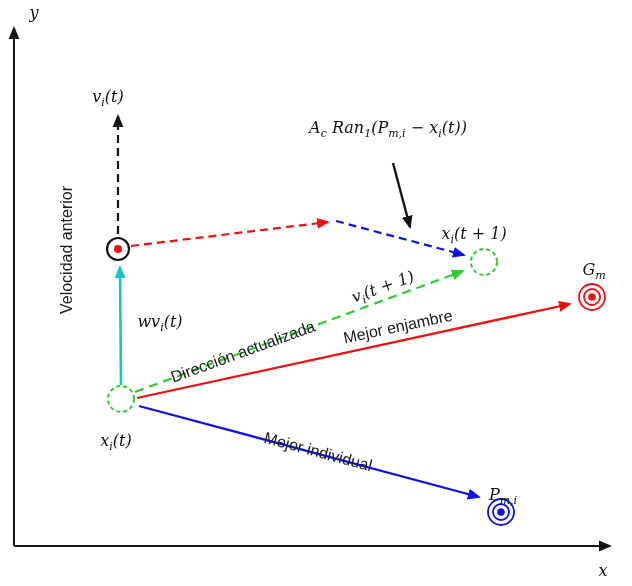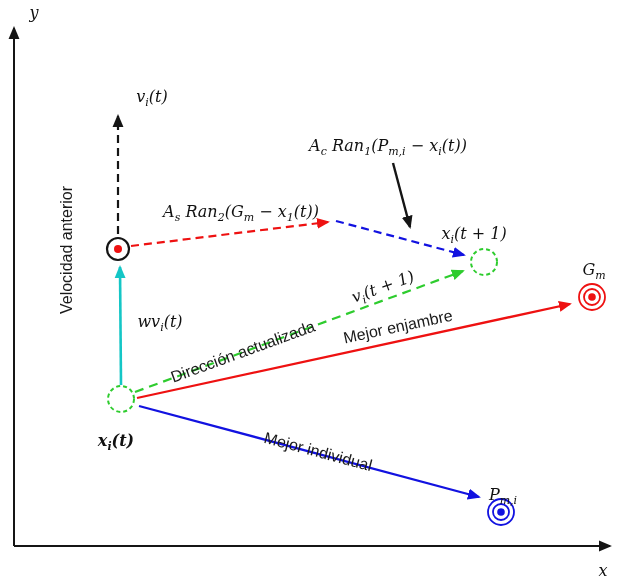--- a/index.html
+++ b/index.html
@@ -75,28 +75,27 @@
     <circle cx="592" cy="297" r="3.8" class="fl-red" stroke="none"></circle>
 
     <circle cx="501" cy="512" r="13" fill="#ffffff" class="sk-blue" stroke-width="1.8"></circle>
     <circle cx="501" cy="512" r="8" fill="none" class="sk-blue" stroke-width="1.8"></circle>
     <circle cx="501" cy="512" r="3.8" class="fl-blue" stroke="none"></circle>
   </svg>
 
   <div class="label math" style="left:34px;  top:13px;"><span>y</span></div>
   <div class="label math" style="left:603px; top:571px;"><span>x</span></div>
 
-  <div class="label math" style="left:108px; top:97px;margin-left:44px;"><span>v</span><sub>i</sub><span>(t)</span></div>
+  <div class="label math" style="left:108px; top:97px;"><span>v</span><sub>i</sub><span>(t)</span></div>
   <div class="label text" style="left:67px;  top:250px; transform:translate(-50%,-50%) rotate(-90deg);">Velocidad anterior</div>
 
   <div class="label math" style="left:160px; top:322px;"><span>wv</span><sub>i</sub><span>(t)</span></div>
-  <div class="label math" style="left:241px; top:212px;"><span>A</span><sub>s</sub><span> Ran</span><sub>2</sub><span>(G</span><sub>m</sub><span> − x</span><sub>1</sub><span>(t))</span></div>
-  <div class="label math" style="left:388px; top:146px;text-align:right;"><span>A</span><sub>c</sub><span> Ran</span><sub>1</sub><span>(P</span><sub>m,i</sub><span> − x</span><sub>i</sub><span>(t))</span></div>
+  <div class="label math" style="left:388px; top:128px;text-align:right;"><span>A</span><sub>c</sub><span> Ran</span><sub>1</sub><span>(P</span><sub>m,i</sub><span> − x</span><sub>i</sub><span>(t))</span></div>
   <div class="label math" style="left:474px; top:234px;"><span>x</span><sub>i</sub><span>(t + 1)</span></div>
-  <div class="label math" style="left:116px; top:441px;font-weight:bold;"><span>x</span><sub>i</sub><span>(t)</span></div>
+  <div class="label math" style="left:116px; top:441px;"><span>x</span><sub>i</sub><span>(t)</span></div>
 
   <div class="label text" style="left:243px; top:352px; transform:translate(-50%,-50%) rotate(-20deg);">Dirección actualizada</div>
   <div class="label math" style="left:383px; top:287px; transform:translate(-50%,-50%) rotate(-20deg);"><span>v</span><sub>i</sub><span>(t + 1)</span></div>
   <div class="label text" style="left:398px; top:327px; transform:translate(-50%,-50%) rotate(-12deg);">Mejor enjambre</div>
   <div class="label text" style="left:318px; top:452px; transform:translate(-50%,-50%) rotate(15deg);">Mejor individual</div>
 
   <div class="label math" style="left:594px; top:270px;"><span>G</span><sub>m</sub></div>
   <div class="label math" style="left:503px; top:479px;margin-top:16px;"><span>P</span><sub>m,i</sub></div>
 </div>
 

